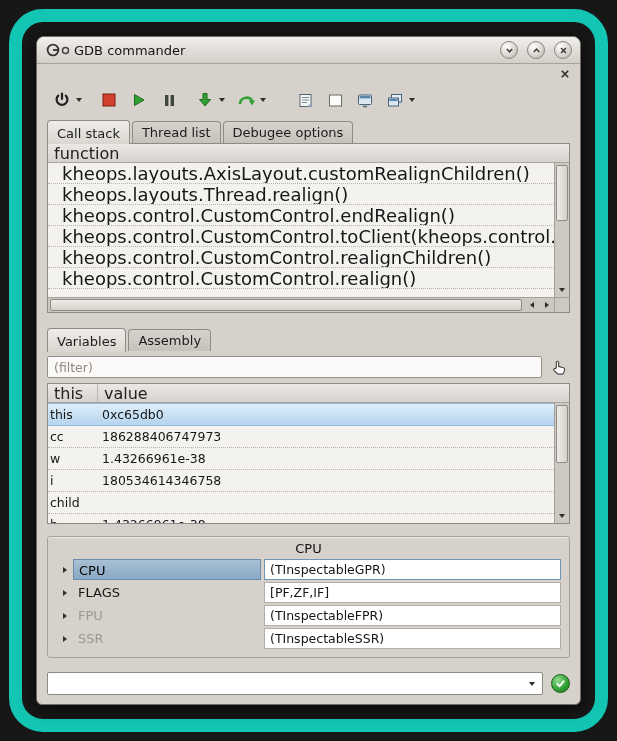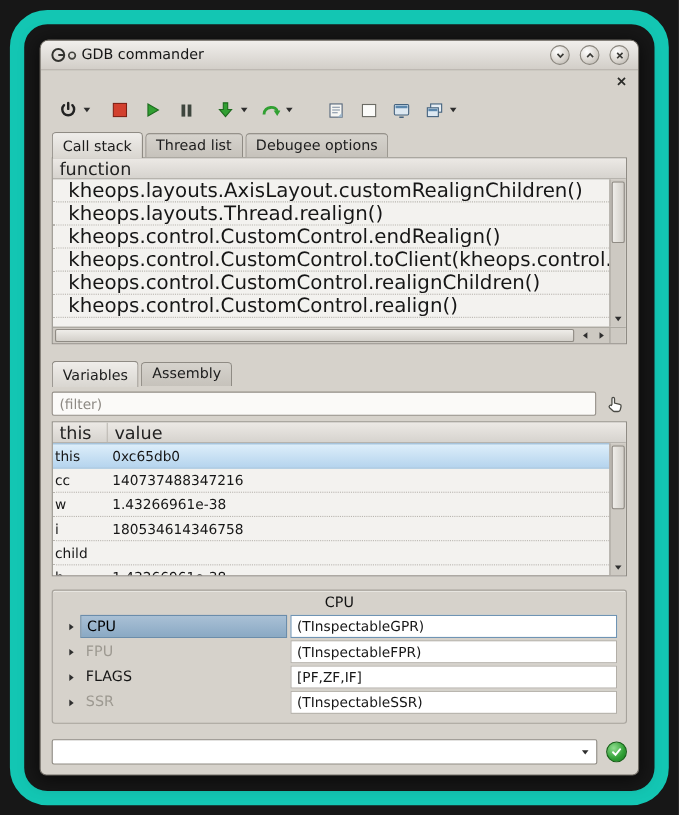--- a/index.html
+++ b/index.html
@@ -300,21 +300,21 @@
         <span class="hc">value</span>
       </div>
       <div class="body-row">
         <div class="rows">
           <div class="var-row selected">
             <span class="vname">this</span>
             <span class="vval">0xc65db0</span>
           </div>
           <div class="var-row">
             <span class="vname">cc</span>
-            <span class="vval">140737488347216</span>
+            <span class="vval">186288406747973</span>
           </div>
           <div class="var-row">
             <span class="vname">w</span>
             <span class="vval">1.43266961e-38</span>
           </div>
           <div class="var-row">
             <span class="vname">i</span>
             <span class="vval">180534614346758</span>
           </div>
           <div class="var-row">
@@ -340,29 +340,29 @@
         <span class="expander">
             <span class="tri-right"></span>
           </span>
         <span class="cpu-name selected">CPU</span>
         <span class="cpu-value focused">(TInspectableGPR)</span>
       </div>
       <div class="cpu-row">
         <span class="expander">
             <span class="tri-right"></span>
           </span>
+        <span class="cpu-name">FLAGS</span>
+        <span class="cpu-value">[PF,ZF,IF]</span>
+      </div>
+      <div class="cpu-row">
+        <span class="expander">
+            <span class="tri-right"></span>
+          </span>
         <span class="cpu-name disabled">FPU</span>
         <span class="cpu-value">(TInspectableFPR)</span>
-      </div>
-      <div class="cpu-row">
-        <span class="expander">
-            <span class="tri-right"></span>
-          </span>
-        <span class="cpu-name">FLAGS</span>
-        <span class="cpu-value">[PF,ZF,IF]</span>
       </div>
       <div class="cpu-row">
         <span class="expander">
             <span class="tri-right"></span>
           </span>
         <span class="cpu-name disabled">SSR</span>
         <span class="cpu-value">(TInspectableSSR)</span>
       </div>
     </div>
 

